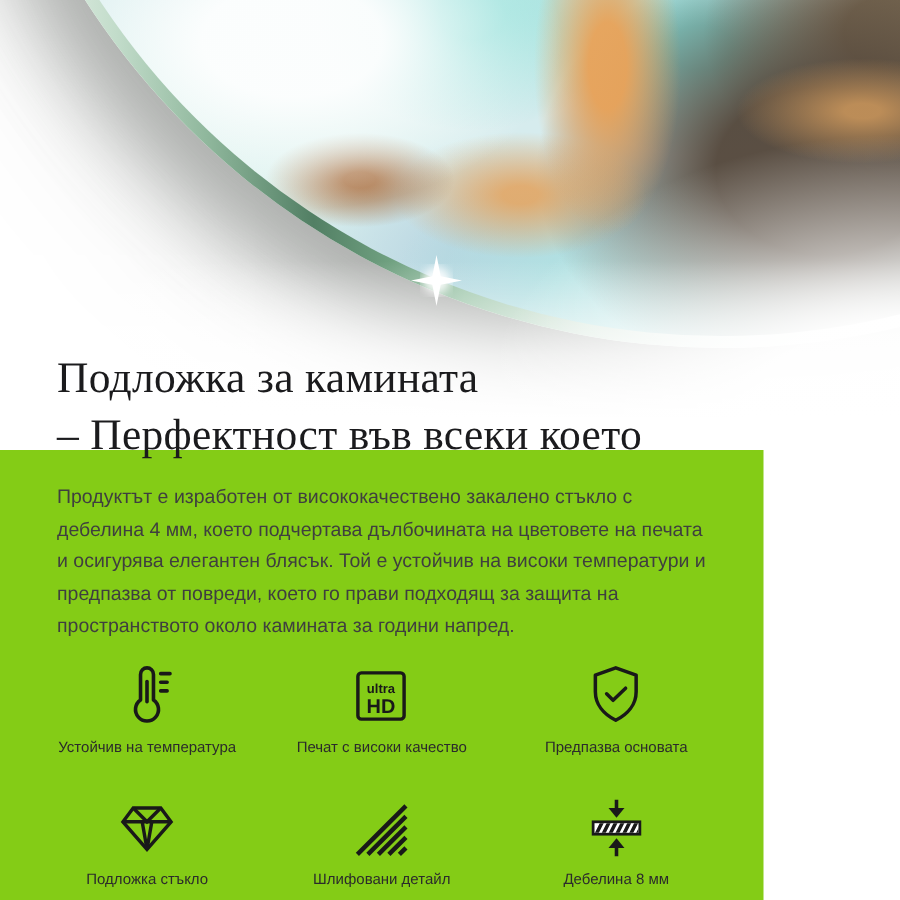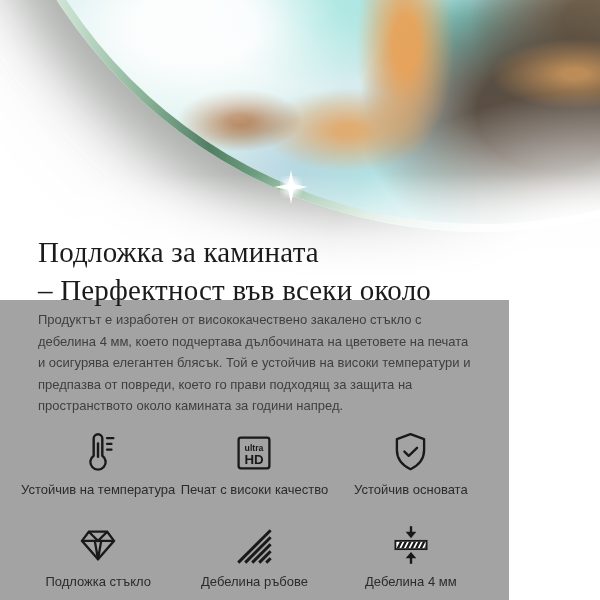--- a/index.html
+++ b/index.html
@@ -1,18 +1,18 @@
 <!DOCTYPE html>
 <html><head>
 <meta charset="utf-8">
 <style>
   * { margin:0; padding:0; box-sizing:border-box; }
   html,body { width:600px; height:600px; background:#ffffff; overflow:hidden;
               font-family:"Liberation Sans", sans-serif; }
-  .page { position:relative; width:509px; height:600px; background:#a3a3a3; }
+  .page { position:relative; width:509px; height:600px; background:#84cc16; }
 
   
   .hero { position:absolute; top:0; left:0; width:600px; height:300px; overflow:hidden; background:#fff; }
   .disc-edge {
     position:absolute; left:-23px; top:-776px; width:1008px; height:1008px; border-radius:50%;
     background:linear-gradient(to right,
       #eaf3ec 4%, #c2dcca 10%, #8fb79c 16%, #527f64 23%, #6fa080 28%,
       #9ec7ab 33%, #cfe3d6 41%, #eef5f0 52%, #ffffff 63%);
     box-shadow:-22px 26px 48px rgba(105,110,106,.42), -10px 44px 90px rgba(125,130,126,.28);
   }
@@ -42,32 +42,32 @@
   }
 
   
   .content { position:relative; padding:233px 38px 0 38px; }
   h1.title {
     font-family:"Liberation Serif", serif; font-weight:400;
     font-size:29px; line-height:38px; color:#1b1b1d; letter-spacing:.2px;
   }
   h1.title span { display:block; }
   .description {
-    max-width:508px;
+    margin-top:11px; max-width:508px;
     font-size:13px; line-height:21.5px; color:#3f3f3f;
   }
 
   
   .features {
     margin:10px -18px 0 -18px;
     display:grid; grid-template-columns:repeat(3,1fr); row-gap:22px;
   }
   .feature { display:flex; flex-direction:column; align-items:center; }
   .icon-box { height:48px; display:flex; align-items:flex-end; justify-content:center; }
-  .feature-label { margin-top:7px; font-size:13px; color:#2b2b2b; text-align:center; }
+  .feature-label { margin-top:7px; font-size:10px; color:#2b2b2b; text-align:center; }
   svg.ic { display:block; }
   .ic-stroke { fill:none; stroke:#191919; stroke-width:2.5; }
 </style>
 </head>
 <body>
 
 <div class="page">
 
   <div class="hero">
     <div class="disc-edge"></div>
@@ -81,21 +81,21 @@
       <circle cx="17" cy="17" r="9" fill="rgba(255,255,255,.9)" filter="url(#gl)"></circle>
       <path d="M17 0 L19.8 14.2 L34 17 L19.8 19.8 L17 34 L14.2 19.8 L0 17 L14.2 14.2 Z" fill="#ffffff"></path>
     </svg>
     <div class="hero-fade"></div>
   </div>
 
   <div class="content">
 
     <h1 class="title">
       <span>Подложка за камината</span>
-      <span>– Перфектност във всеки около</span>
+      <span>– Перфектност във всеки което</span>
     </h1>
 
     <p class="description">Продуктът е изработен от висококачествено закалено стъкло с дебелина 4 мм, което подчертава дълбочината на цветовете на печата и осигурява елегантен блясък. Той е устойчив на високи температури и предпазва от повреди, което го прави подходящ за защита на пространството около камината за години напред.</p>
 
     <div class="features">
 
       <div class="feature">
         <div class="icon-box">
           <svg class="ic" viewBox="0 0 48 48" width="46" height="46">
             <path class="ic-stroke" stroke-linecap="round" stroke-linejoin="round" d="M19.5 27.8 V10 a4.5 4.5 0 0 1 9 0 v17.8 a8 8 0 1 1 -9 0 Z"></path>
@@ -117,21 +117,21 @@
         <div class="feature-label">Печат с високи качество</div>
       </div>
 
       <div class="feature">
         <div class="icon-box">
           <svg class="ic" viewBox="0 0 48 48" width="45" height="45">
             <path class="ic-stroke" stroke-linejoin="round" d="M24 4.5 L38.5 9.7 V21.5 C38.5 30.5 32.5 37.6 24 41.8 C15.5 37.6 9.5 30.5 9.5 21.5 V9.7 Z"></path>
             <path class="ic-stroke" stroke-linecap="round" stroke-linejoin="round" d="M17.5 23 l4.6 4.6 L31 19"></path>
           </svg>
         </div>
-        <div class="feature-label">Устойчив основата</div>
+        <div class="feature-label">Предпазва основата</div>
       </div>
 
       <div class="feature">
         <div class="icon-box">
           <svg class="ic" viewBox="0 0 48 48" width="44" height="44">
             <g class="ic-stroke" stroke-width="2.2" stroke-linejoin="miter">
               <path d="M14 9.5 H34 L41.5 19.5 L24 39.5 L6.5 19.5 Z"></path>
               <path d="M6.5 19.5 H41.5"></path>
               <path d="M14 9.5 L24 19.5 L34 9.5"></path>
               <path d="M20.5 19.5 L24 39.5 M27.5 19.5 L24 39.5"></path>
@@ -146,39 +146,39 @@
           <svg class="ic" viewBox="0 0 48 48" width="42" height="42">
             <g stroke="#191919" stroke-width="3.4" fill="none">
               <path d="M6 43 L43 6"></path>
               <path d="M14 43 L43 14"></path>
               <path d="M22 43 L43 22"></path>
               <path d="M30 43 L43 30"></path>
               <path d="M38 43 L43 38"></path>
             </g>
           </svg>
         </div>
-        <div class="feature-label">Дебелина ръбове</div>
+        <div class="feature-label">Шлифовани детайл</div>
       </div>
 
       <div class="feature">
         <div class="icon-box">
           <svg class="ic" viewBox="0 0 48 48" width="44" height="44">
             <defs>
                 <clipPath id="barclip">
                   <rect x="8" y="20.5" width="32" height="7"></rect>
                 </clipPath>
               </defs>
             <path d="M24 3.5 V10" stroke="#191919" stroke-width="2.6" fill="none"></path>
             <polygon points="18.2,9.5 29.8,9.5 24,16.5" fill="#191919"></polygon>
             <rect x="7" y="19.5" width="34" height="9" fill="#ffffff" stroke="#191919" stroke-width="2"></rect>
             <g clip-path="url(#barclip)" stroke="#191919" stroke-width="2.6">
               <path d="M8 31 L15 17 M13 31 L20 17 M18 31 L25 17 M23 31 L30 17 M28 31 L35 17 M33 31 L40 17 M38 31 L45 17"></path>
             </g>
             <path d="M24 44.5 V38" stroke="#191919" stroke-width="2.6" fill="none"></path>
             <polygon points="18.2,38.5 29.8,38.5 24,31.5" fill="#191919"></polygon>
           </svg>
         </div>
-        <div class="feature-label">Дебелина 4 мм</div>
+        <div class="feature-label">Дебелина 8 мм</div>
       </div>
 
     </div>
   </div>
 </div>
 
 </body></html>

